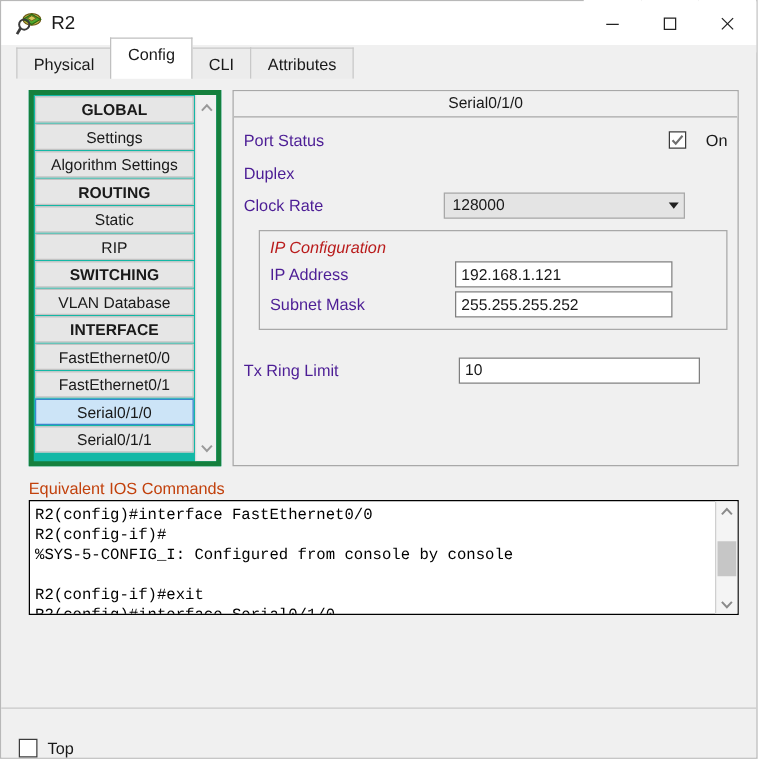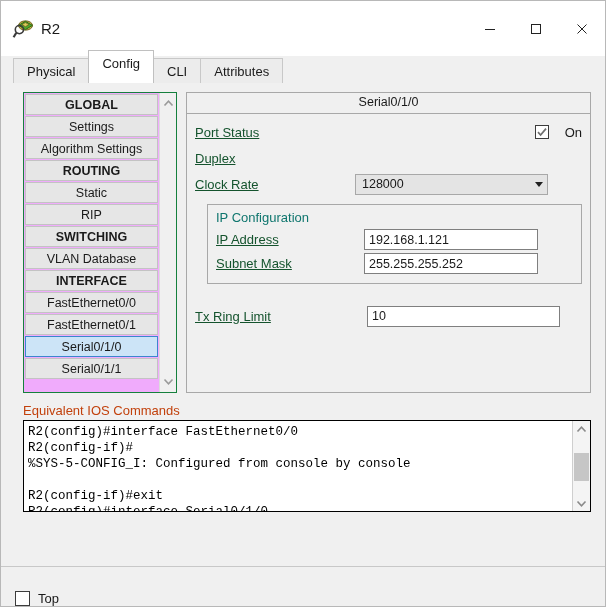--- a/index.html
+++ b/index.html
@@ -21,21 +21,21 @@
     height: 607px;
     background: #f0f0f0;
     box-sizing: border-box;
     border: 1px solid #b8b8b8;
     display: flex;
     flex-direction: column;
   }
 
   
   .titlebar {
-    height: 55px;
+    height: 35px;
     background: #ffffff;
     display: flex;
     align-items: center;
     flex: none;
     gap: 40px;
   }
   .title-left {
     display: flex;
     align-items: center;
     padding-left: 11px;
@@ -118,22 +118,22 @@
   .panes {
     display: flex;
     padding: 9px 14px 0 22px;
     box-sizing: border-box;
   }
 
   
   .sidebar-wrap {
     width: 154px;
     height: 301px;
-    border: 1px solid #15803d;
-    background: #f0abfc;
+    border: 4px solid #15803d;
+    background: #14b8a6;
     box-sizing: border-box;
     display: flex;
     flex: none;
     overflow: hidden;
   }
   .sidebar-list {
     flex: 1 1 auto;
     display: flex;
     flex-direction: column;
     padding: 1px;
@@ -214,22 +214,21 @@
   .row {
     display: flex;
     align-items: center;
     height: 24px;
     margin-bottom: 2px;
   }
   .row-label {
     width: 160px;
     flex: none;
     font-size: 13px;
-    color: #14532d;
-    text-decoration: underline;
+    color: #4c1d95;
   }
   .row-ctrl {
     flex: 1 1 auto;
     display: flex;
     align-items: center;
   }
   .row-ctrl.right {
     justify-content: flex-end;
   }
 
@@ -306,22 +305,23 @@
 
   .group {
     border: 1px solid #a8a8a8;
     margin: 8px 0 0 12px;
     padding: 5px 8px 7px 8px;
     box-sizing: border-box;
     background: #f0f0f0;
   }
   .group-title {
     font-size: 13px;
-    color: #0f766e;
+    color: #b91c1c;
     margin-bottom: 3px;
+    font-style: italic;
   }
   .group .row { height: 23px; margin-bottom: 1px; justify-content: center; }
   .group .row-label { width: 148px; }
   .group .textfield { width: 174px; }
 
   .tx-row {
     margin-top: 20px;
     margin-left: 0;
   }
   .tx-row .row-label { width: 172px; }

